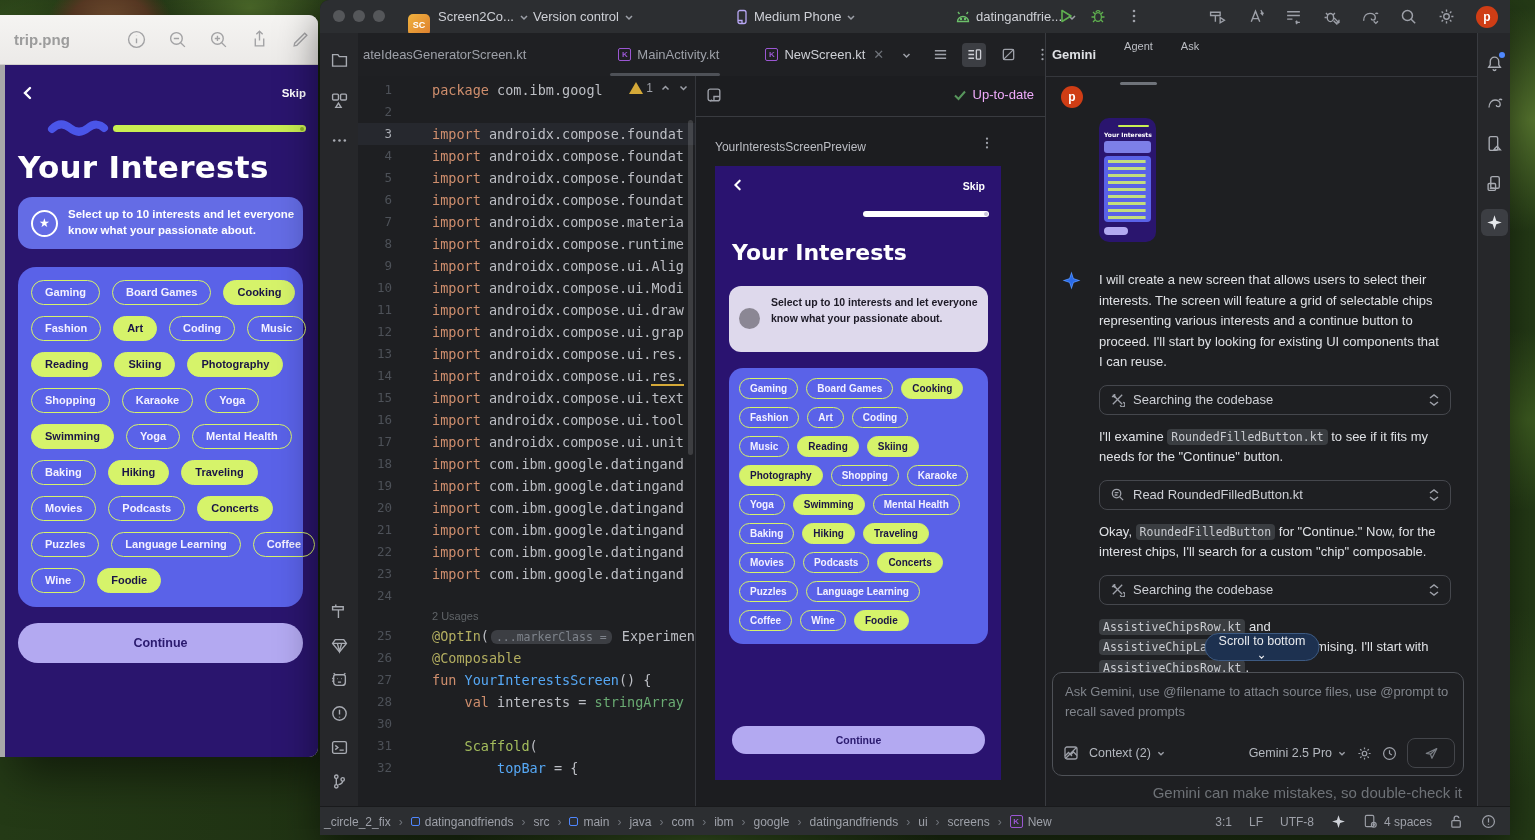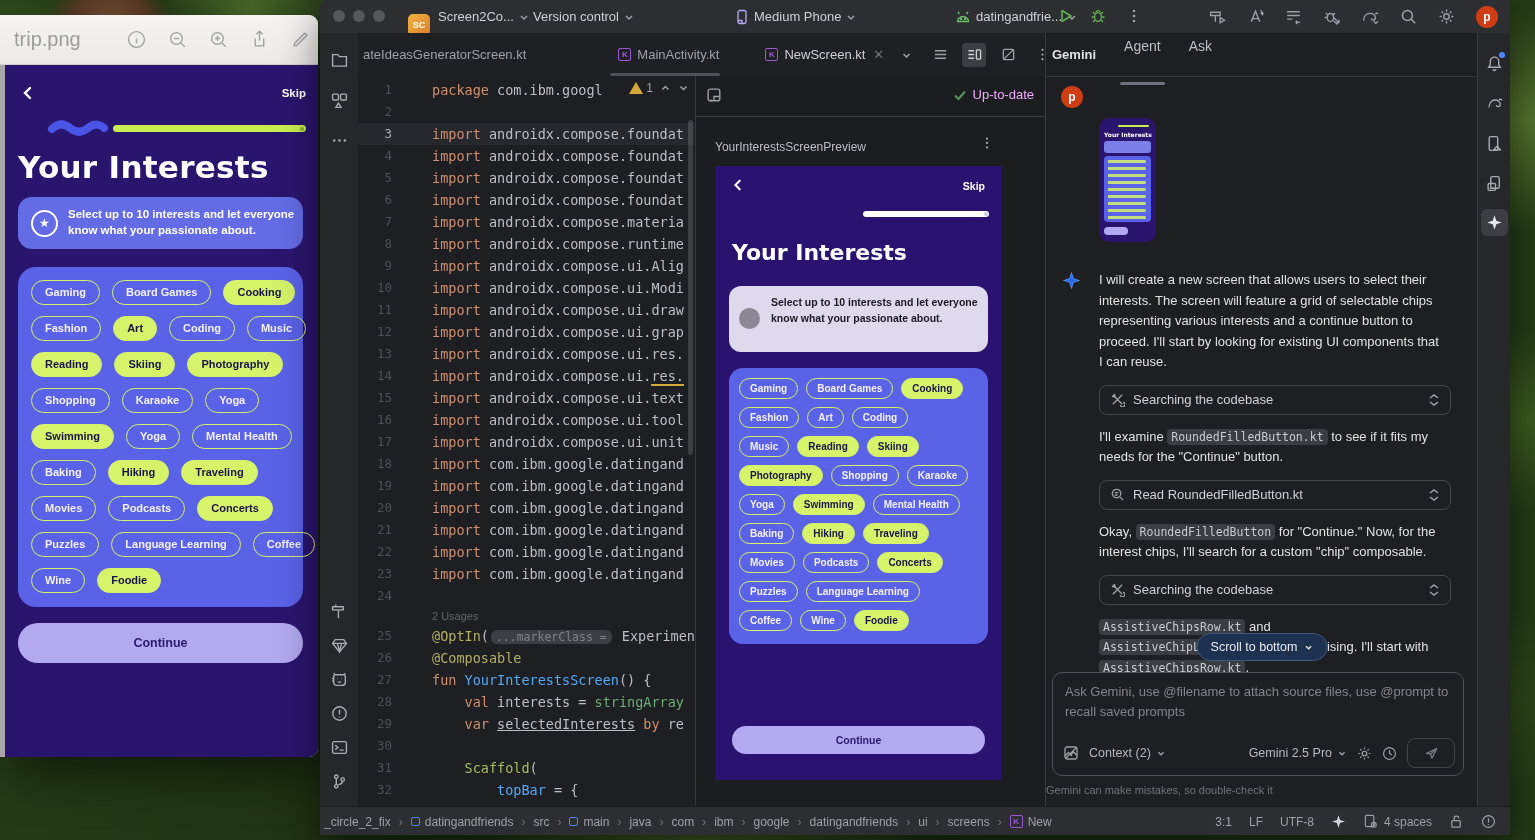--- a/index.html
+++ b/index.html
@@ -18,21 +18,21 @@
       linear-gradient(90deg,#243a16,#1c2c11 40%,#243a16);
   }
   .abs{position:absolute;}
   svg{display:block;}
 
   
   .pv-win{left:0;top:15px;width:318px;height:742px;border-radius:0 9px 9px 0;overflow:hidden;
     box-shadow:14px 18px 46px rgba(0,0,0,.5);background:#a8a7a9;}
   .pv-titlebar{height:49px;background:linear-gradient(#f5f4f2,#eceae8);border-bottom:1px solid #d2d0cd;
     display:flex;align-items:center;padding:0 8px 0 14px;}
-  .pv-title{color:#9c9c9c;font-weight:normal;font-size:20px;}
+  .pv-title{color:#9c9c9c;font-weight:bold;font-size:15px;}
   .pv-icons{margin-left:auto;display:flex;gap:22px;color:#a2a2a4;align-items:center;}
   .pv-content{position:absolute;top:50px;left:0;right:0;bottom:0;background:#a8a7a9;}
   .phone-img{position:absolute;left:5px;top:0;right:0;bottom:0;background:#2a156e;overflow:hidden;}
 
   
   .ph-skip{position:absolute;right:12px;top:22px;color:#fff;font-weight:bold;font-size:11.5px;}
   .ph-back{position:absolute;left:16px;top:20px;color:#fff;}
   .ph-title{position:absolute;left:13px;top:84px;color:#fff;font-weight:800;font-size:31px;
     font-family:"DejaVu Sans",sans-serif;letter-spacing:.3px;}
   .ph-squiggle{position:absolute;left:42px;top:55px;}
@@ -124,21 +124,21 @@
     padding:10px;box-sizing:border-box;display:flex;flex-direction:column;gap:8px;}
   .m-chips .chip-row{gap:8px;}
   .m-chips .chip{height:21px;line-height:19px;padding:0 10px;border-radius:11px;font-size:10px;}
   .m-continue{position:absolute;left:17px;right:16px;top:560px;height:28px;border-radius:15px;background:#b3a9f1;
     color:#2a1a6e;font-weight:bold;font-size:10.5px;display:flex;align-items:center;justify-content:center;}
 
   
   .gem{left:725px;top:33px;width:432px;height:773px;background:#1e1f22;border-left:1px solid #393b40;overflow:hidden;}
   .gem-head{height:43px;border-bottom:1px solid #35373c;display:flex;align-items:center;padding-left:6px;gap:28px;}
   .gem-title{color:#dfe1e5;font-weight:bold;font-size:13px;}
-  .gem-tab{color:#bcbec4;font-size:14px;height:60px;line-height:43px;position:relative;}
+  .gem-tab{color:#bcbec4;font-size:11px;height:60px;line-height:43px;position:relative;}
   .gem-tab.active:after{content:"";position:absolute;left:-4px;right:-4px;bottom:0;height:3px;background:#6f737a;border-radius:2px;}
   .gem-scroll{position:absolute;left:0;right:0;top:43px;bottom:120px;overflow:hidden;padding:10px 25px 0 15px;}
   .gem-msg{display:flex;gap:16px;align-items:flex-start;}
   .gem-msg .txt{color:#dfe1e5;font-size:13px;padding-top:3px;}
   .thumb{margin:10px 0 0 38px;width:57px;height:124px;border-radius:10px;background:#2a156e;padding:7px 5px 5px;box-sizing:border-box;}
   .thumb .tline{height:2px;background:#c9ee52;border-radius:1px;margin:0 2px 4px 14px;}
   .thumb .ttitle{color:#fff;font-weight:bold;font-size:6px;font-family:"DejaVu Sans",sans-serif;white-space:nowrap;}
   .thumb .tinfo{height:12px;border-radius:3px;background:#7d7fe8;margin:3px 0;}
   .thumb .tchips{height:66px;border-radius:4px;background:#5a62e8;
     background-image:repeating-linear-gradient(180deg,rgba(214,243,106,.85) 0 3px,rgba(0,0,0,0) 3px 7px);
@@ -147,27 +147,27 @@
   .gem-resp{display:flex;gap:17px;align-items:flex-start;margin-top:28px;}
   .gem-text{width:340px;color:#dfe1e5;font-size:13px;line-height:20.5px;}
   .gem-steps .gem-text{margin:12px 0 12px 38px;}
   .gem-card{margin:12px 0 12px 38px;width:352px;height:30px;border:1px solid #45474d;border-radius:8px;
     display:flex;align-items:center;gap:8px;padding:0 10px;box-sizing:border-box;color:#ced0d6;font-size:13px;}
   .gem-card .spread{margin-left:auto;color:#9da0a8;}
   .codespan{font-family:"DejaVu Sans Mono",monospace;font-size:11.5px;background:#3a3d41;color:#c9cbd0;
     border-radius:4px;padding:1px 4px;}
   .scrollpill{position:absolute;left:50%;transform:translateX(-50%);top:600px;height:26px;border-radius:14px;
     background:#1d3150;border:1px solid #3d5a82;color:#e8eaed;font-size:12.5px;display:flex;align-items:center;
-    gap:6px;padding:0 13px;}
+    gap:6px;padding:0 13px;flex-direction:column;}
   .gem-input{position:absolute;left:6px;right:14px;top:639px;height:104px;border:1px solid #4e5157;border-radius:10px;
     background:#1e1f22;box-sizing:border-box;}
   .gem-ph{position:absolute;left:12px;right:12px;top:9px;color:#81858c;font-size:13px;line-height:20px;}
   .gem-inrow{position:absolute;left:10px;right:8px;bottom:7px;display:flex;align-items:center;gap:10px;color:#b4b8bf;font-size:12.5px;}
   .sendbtn{width:46px;height:28px;border:1px solid #43454a;border-radius:8px;display:flex;align-items:center;justify-content:center;color:#7a7e85;}
-  .gem-foot{position:absolute;left:0;right:16px;top:751px;text-align:left;color:#6e7277;font-size:11px;}
+  .gem-foot{position:absolute;left:0;right:16px;top:751px;text-align:right;color:#6e7277;font-size:15px;}
 
   
   .sbar{left:0;top:806px;width:1190px;height:29px;background:#2c2e31;border-top:1px solid #191a1c;
     display:flex;align-items:center;font-size:12px;color:#9da0a8;}
   .crumbs{display:flex;align-items:center;gap:8px;padding-left:4px;white-space:nowrap;overflow:hidden;flex:1;}
   .crumb{display:flex;align-items:center;gap:5px;}
   .csep{color:#6f737a;}
   .modsq{width:9px;height:9px;border:1.5px solid #4f87ff;border-radius:2px;box-sizing:border-box;display:inline-block;}
   .sright{display:flex;align-items:center;gap:17px;padding-right:14px;}
 </style>
@@ -535,21 +535,20 @@
         <div class="code-line"><span class="ln">20</span><span class="tk-kw">import </span><span class="tk-txt">com.ibm.google.datingand</span></div>
         <div class="code-line"><span class="ln">21</span><span class="tk-kw">import </span><span class="tk-txt">com.ibm.google.datingand</span></div>
         <div class="code-line"><span class="ln">22</span><span class="tk-kw">import </span><span class="tk-txt">com.ibm.google.datingand</span></div>
         <div class="code-line"><span class="ln">23</span><span class="tk-kw">import </span><span class="tk-txt">com.ibm.google.datingand</span></div>
         <div class="code-line"><span class="ln">24</span></div>
         <div class="usages">2 Usages</div>
         <div class="code-line"><span class="ln">25</span><span class="tk-ann">@OptIn</span><span class="tk-txt">(</span><span class="tk-hint">...markerClass =</span><span class="tk-txt"> Experiment</span></div>
         <div class="code-line"><span class="ln">26</span><span class="tk-ann">@Composable</span></div>
         <div class="code-line"><span class="ln">27</span><span class="tk-kw">fun </span><span class="tk-fn">YourInterestsScreen</span><span class="tk-txt">() {</span></div>
         <div class="code-line"><span class="ln">28</span><span class="tk-txt">    </span><span class="tk-kw">val </span><span class="tk-txt">interests = </span><span class="tk-gr">stringArray</span></div>
-        <div class="code-line"><span class="ln">29</span><span class="tk-txt">    </span><span class="tk-kw">var </span><span class="tk-und">selectedInterests</span><span class="tk-txt"> </span><span class="tk-kw">by</span><span class="tk-txt"> re</span></div>
         <div class="code-line"><span class="ln">30</span></div>
         <div class="code-line"><span class="ln">31</span><span class="tk-txt">    </span><span class="tk-comp">Scaffold</span><span class="tk-txt">(</span></div>
         <div class="code-line"><span class="ln">32</span><span class="tk-txt">        </span><span class="tk-prop">topBar</span><span class="tk-txt"> = {</span></div>
       </div>
     <div class="inspect">
       <span style="display:flex;align-items:center;gap:3px">
         <span class="warn-tri"></span>
         <span>1</span>
       </span>
       <span>

